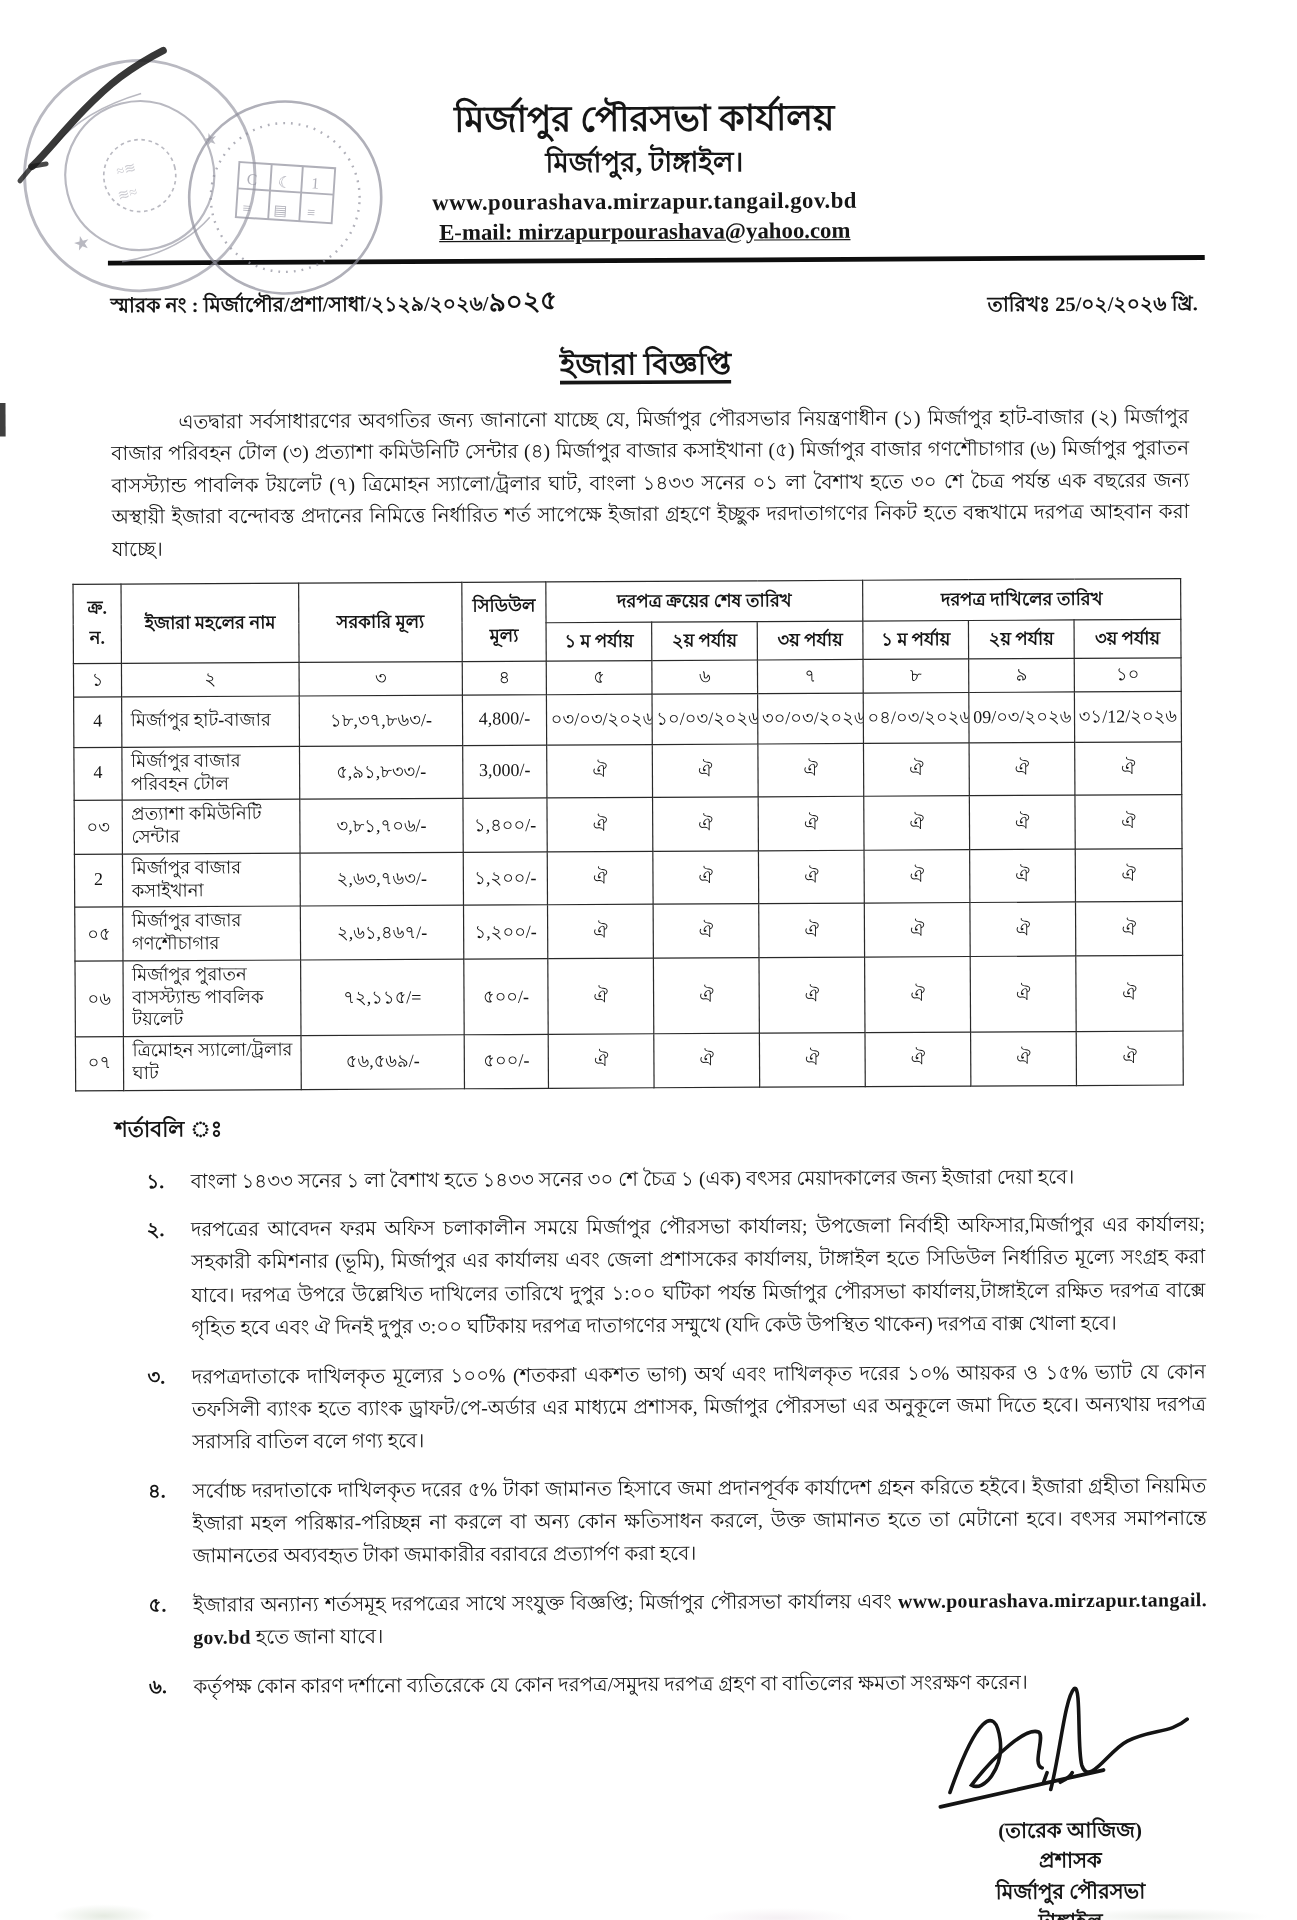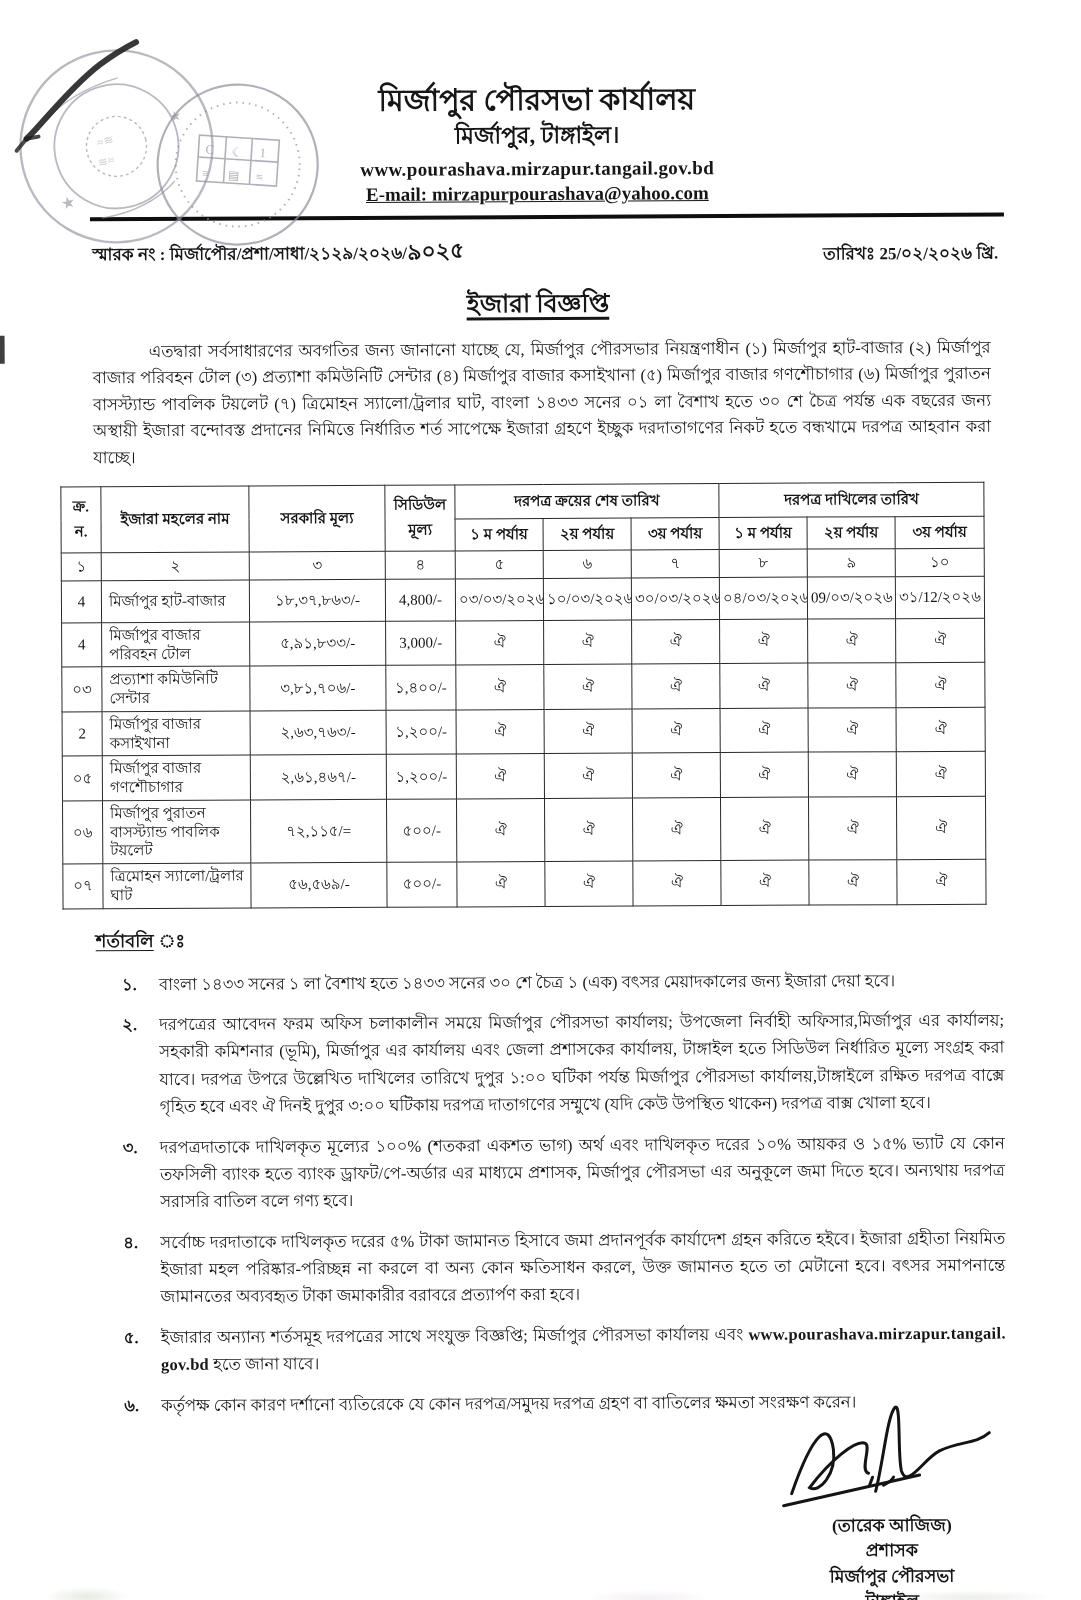--- a/index.html
+++ b/index.html
@@ -50,21 +50,21 @@
   table.lease th { font-weight:bold; font-size:15px; }
   table.lease .num-row td { height:25px; padding:1px; }
   table.lease tbody td { height:42px; }
   table.lease tbody td.name-cell { text-align:left; padding-left:7px; line-height:1.25; }
   table.lease .phase-th { height:32px; }
   table.lease .group-th { height:34px; }
 
   
   .conditions { margin:18px 78px 0 95px; }
   .cond-heading { font-size:18px; font-weight:bold; }
-  .cond-heading .word { text-decoration:underline; text-underline-offset:3px; }
+  .cond-heading .word { text-underline-offset:3px; }
   .cond-list { margin:2px 0 0 0; padding-left:26px; list-style:none; }
   .cond-item { display:flex; gap:15px; margin-top:13px; font-size:16.5px;
                line-height:1.66; text-align:justify; }
   .cond-num { min-width:22px; font-weight:bold; }
   .cond-text { flex:1; }
   .url-bold { font-weight:bold; letter-spacing:.3px; }
 
   
   .sign-block { width:270px; margin:-14px 58px 0 auto; text-align:center;
                 font-size:17.5px; font-weight:bold; line-height:1.45; }

